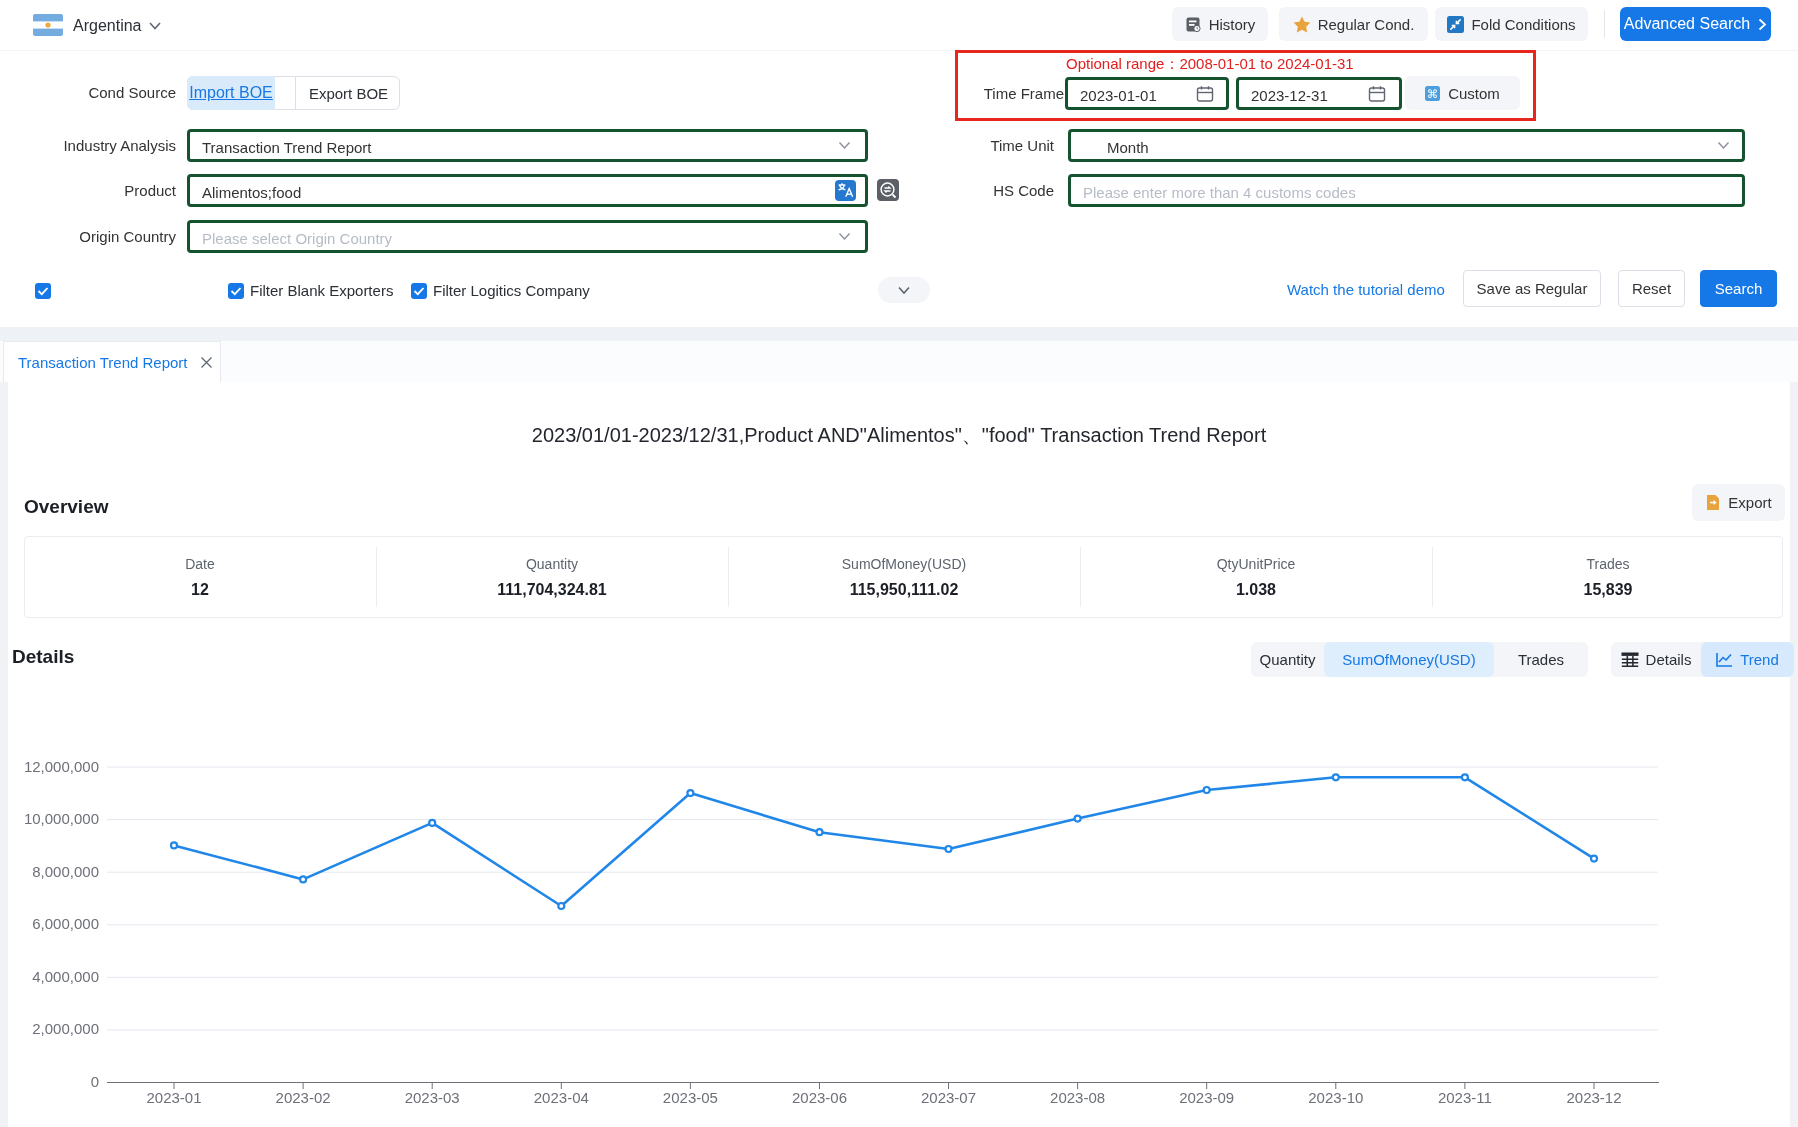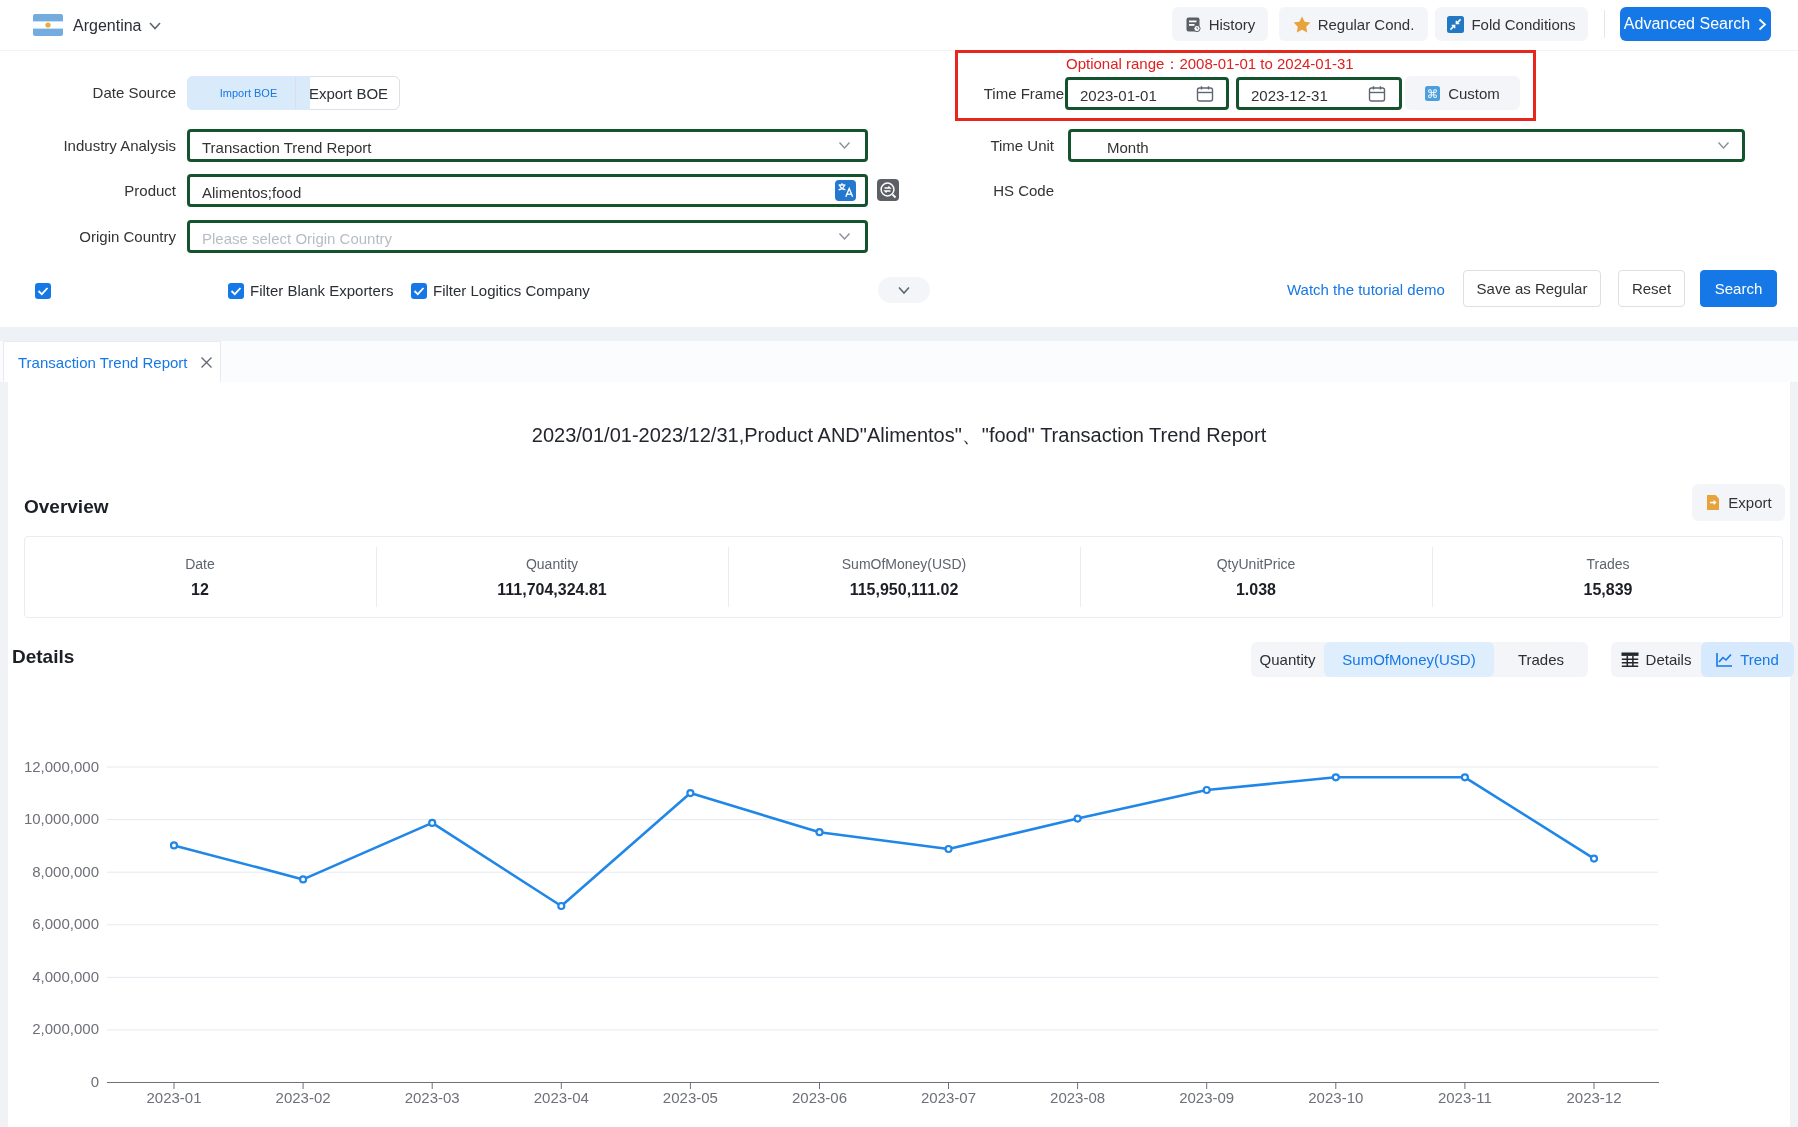--- a/index.html
+++ b/index.html
@@ -58,23 +58,23 @@
     Fold Conditions
   </div>
   <div class="abs" style="left:1604px;top:10px;width:1px;height:28px;background:#e3e6ea;"></div>
   <div class="btn" style="left:1620px;top:7px;width:151px;height:34px;background:#1678e6;color:#fff;font-size:16px;">
     Advanced Search
     <svg width="9" height="13" viewBox="0 0 9 13" style="margin-left:8px;">
         <path d="M1.5 1.5 L7 6.5 L1.5 11.5" fill="none" stroke="#fff" stroke-width="1.8"></path>
       </svg>
   </div>
 
-  <div class="lbl" style="left:0;top:76px;width:176px;line-height:34px;">Date Source</div>
+  <div class="lbl" style="left:0;top:76px;width:176px;line-height:34px;">Cond Source</div>
   <div class="abs" style="left:187px;top:76px;width:213px;height:34px;border:1px solid #dcdfe6;border-radius:6px;background:#fff;">
-    <div class="abs" style="left:-1px;top:-1px;width:123px;height:34px;background:#d9ebfb;border-radius:6px 0 0 6px;display:flex;align-items:center;justify-content:center;font-size:11px;color:#1678e6;">Import BOE</div>
+    <div class="abs" style="left:-1px;top:-1px;width:88px;height:34px;background:#d9ebfb;border-radius:6px 0 0 6px;display:flex;align-items:center;justify-content:center;font-size:16px;color:#1678e6;text-decoration:underline;">Import BOE</div>
     <div class="abs" style="left:107px;top:0;width:106px;height:32px;border-left:1px solid #dcdfe6;display:flex;align-items:center;justify-content:center;font-size:15px;color:#2b2f36;">Export BOE</div>
   </div>
 
   <div class="lbl" style="left:0;top:129px;width:176px;line-height:33px;">Industry Analysis</div>
   <div class="inp" style="left:187px;top:129px;width:681px;height:33px;line-height:31px;">Transaction Trend Report</div>
   <svg class="abs" style="left:838px;top:141px;" width="13" height="9" viewBox="0 0 13 9">
       <path d="M1.5 1.5 L6.5 7 L11.5 1.5" fill="none" stroke="#8a9099" stroke-width="1.4"></path>
     </svg>
 
   <div class="lbl" style="left:0;top:174px;width:176px;line-height:33px;">Product</div>
@@ -131,20 +131,21 @@
     Custom
   </div>
 
   <div class="lbl" style="left:878px;top:129px;width:176px;line-height:33px;">Time Unit</div>
   <div class="inp" style="left:1068px;top:129px;width:677px;height:33px;line-height:31px;padding-left:36px;">Month</div>
   <svg class="abs" style="left:1717px;top:141px;" width="13" height="9" viewBox="0 0 13 9">
       <path d="M1.5 1.5 L6.5 7 L11.5 1.5" fill="none" stroke="#8a9099" stroke-width="1.4"></path>
     </svg>
 
   <div class="lbl" style="left:878px;top:174px;width:176px;line-height:33px;">HS Code</div>
+  <div class="inp ph" style="left:1068px;top:174px;width:677px;height:33px;line-height:31px;">Please enter more than 4 customs codes</div>
 
   <div class="abs" style="left:35px;top:283px;">
     <svg width="16" height="16" viewBox="0 0 16 16">
         <rect width="16" height="16" rx="3" fill="#1678e6"></rect>
         <path d="M3.5 8 L6.8 11.2 L12.5 5" fill="none" stroke="#fff" stroke-width="1.8"></path>
       </svg>
   </div>
   <div class="abs" style="left:57px;top:283px;font-size:12px;color:#404040;line-height:16px;margin-top:48px;">Filter Blank Importers</div>
   <div class="abs" style="left:228px;top:283px;">
     <svg width="16" height="16" viewBox="0 0 16 16">

